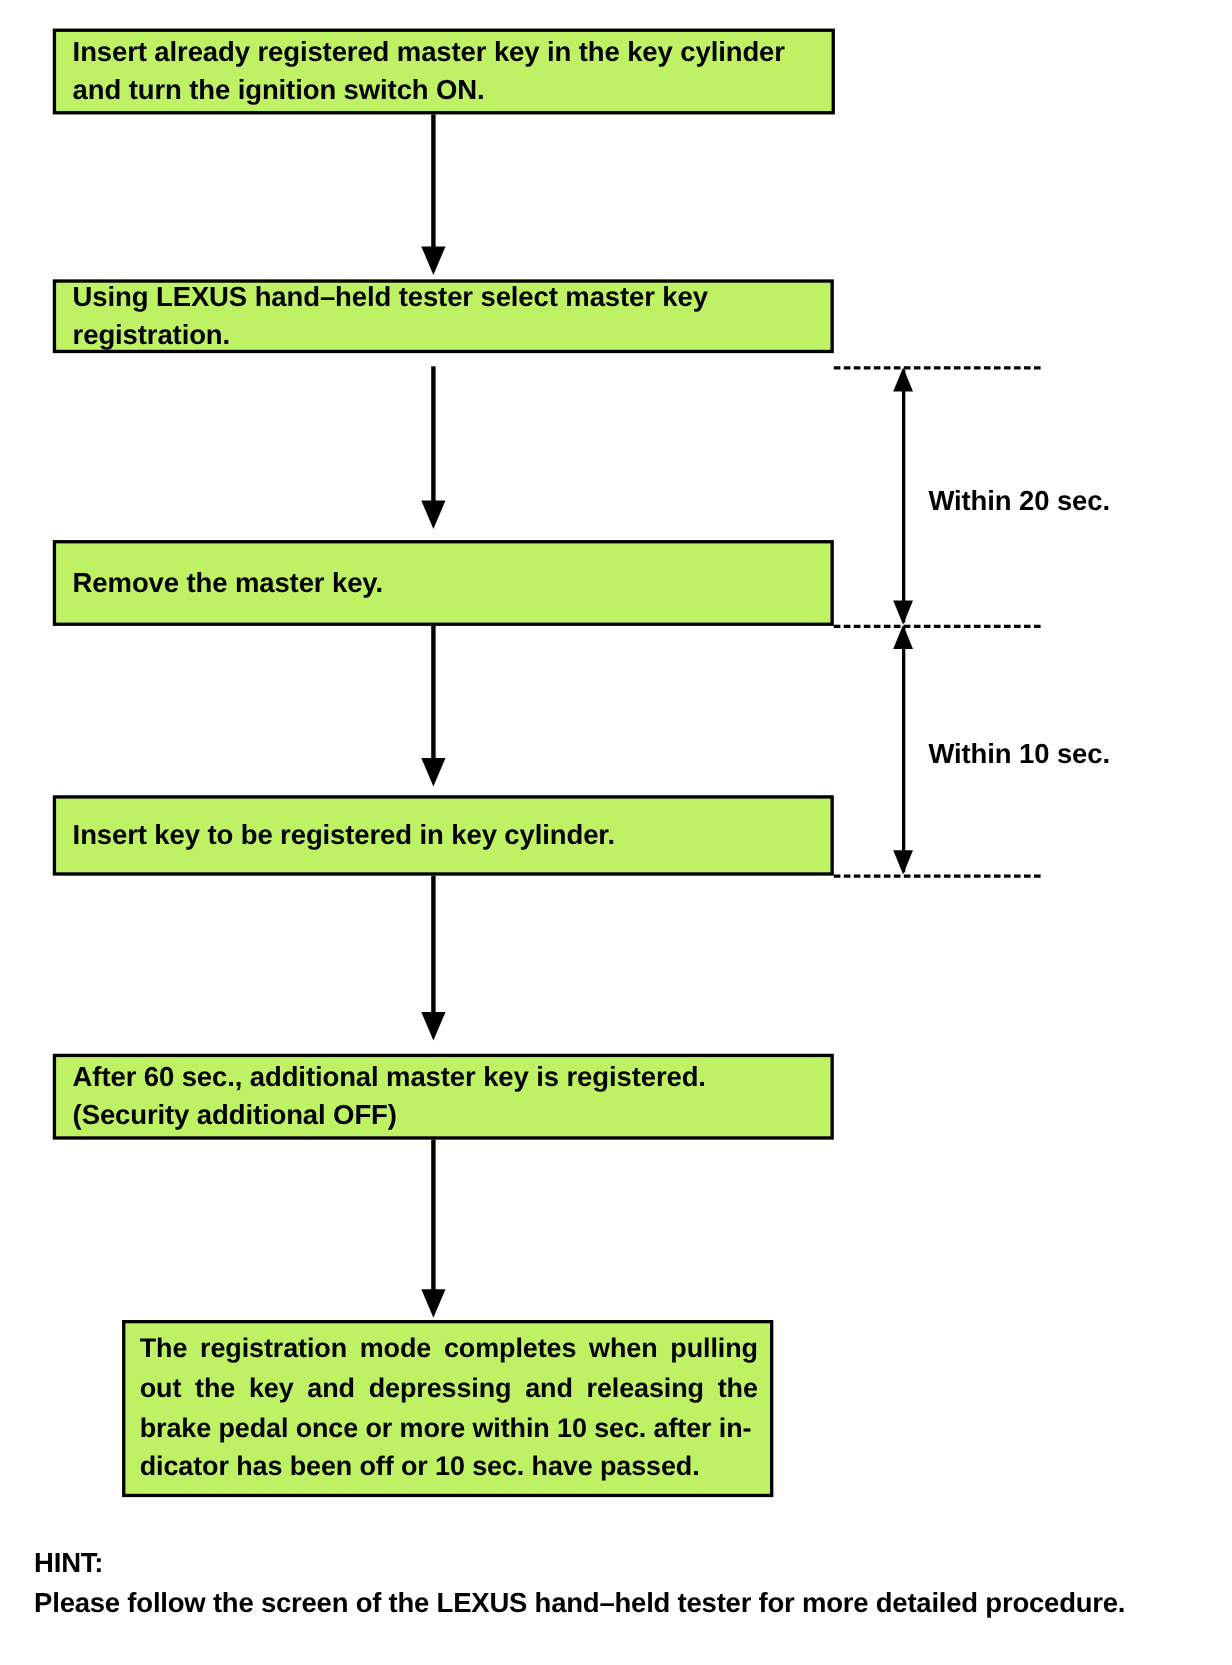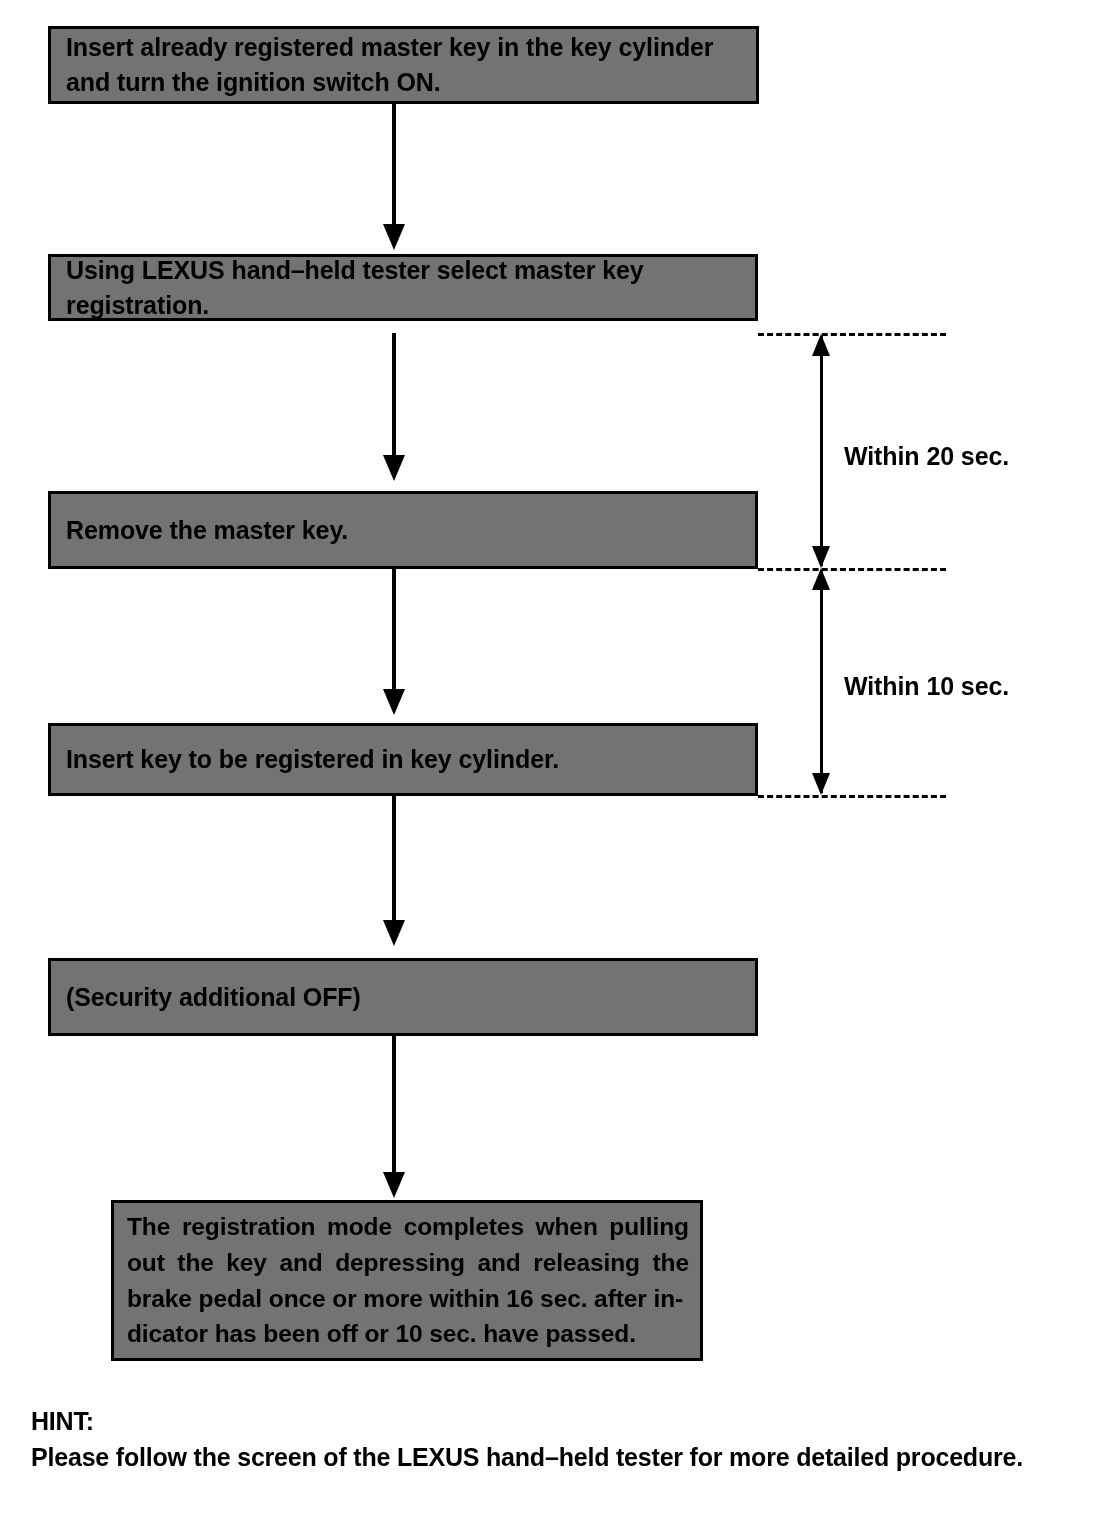--- a/index.html
+++ b/index.html
@@ -18,21 +18,21 @@
     height: 1514px;
     background: #ffffff;
     overflow: hidden;
   }
 
   
   .flow-box {
     position: absolute;
     box-sizing: border-box;
     border: 3px solid #000;
-    background: #737373;
+    background: #bef264;
     display: flex;
     flex-direction: column;
     justify-content: center;
   }
   .flow-box .line {
     font-size: 25px;
     font-weight: 700;
     line-height: 1.40;
     letter-spacing: -0.1px;
     white-space: pre;
@@ -144,34 +144,35 @@
   <div class="arrowhead-down" style="left:383px; top:689px;"></div>
 
   <div class="flow-box" style="left:48px; top:723px; width:710px; height:73px;">
     <div class="line">Insert key to be registered in key cylinder.</div>
   </div>
 
   <div class="connector" style="left:392px; top:796px; height:128px;"></div>
   <div class="arrowhead-down" style="left:383px; top:920px;"></div>
 
   <div class="flow-box" style="left:48px; top:958px; width:710px; height:78px;">
+    <div class="line">After 60 sec., additional master key is registered.</div>
     <div class="line">(Security additional OFF)</div>
   </div>
 
   <div class="connector" style="left:392px; top:1036px; height:140px;"></div>
   <div class="arrowhead-down" style="left:383px; top:1172px;"></div>
 
   <div class="flow-box justified" style="left:111px; top:1200px; width:592px; height:161px;">
     <div class="line j">
       <span>The</span><span>registration</span><span>mode</span><span>completes</span><span>when</span><span>pulling</span>
     </div>
     <div class="line j">
       <span>out</span><span>the</span><span>key</span><span>and</span><span>depressing</span><span>and</span><span>releasing</span><span>the</span>
     </div>
-    <div class="line">brake pedal once or more within 16 sec. after in-</div>
+    <div class="line">brake pedal once or more within 10 sec. after in-</div>
     <div class="line">dicator has been off or 10 sec. have passed.</div>
   </div>
 
   <div class="dashline" style="left:758px; top:333px; width:188px;"></div>
   <div class="dashline" style="left:758px; top:568px; width:188px;"></div>
   <div class="dashline" style="left:758px; top:795px; width:188px;"></div>
 
   <div class="dim-arrow" style="left:820px; top:336px; height:230px;"></div>
   <div class="dim-head-up" style="left:812px; top:334px;"></div>
   <div class="dim-head-down" style="left:812px; top:546px;"></div>

